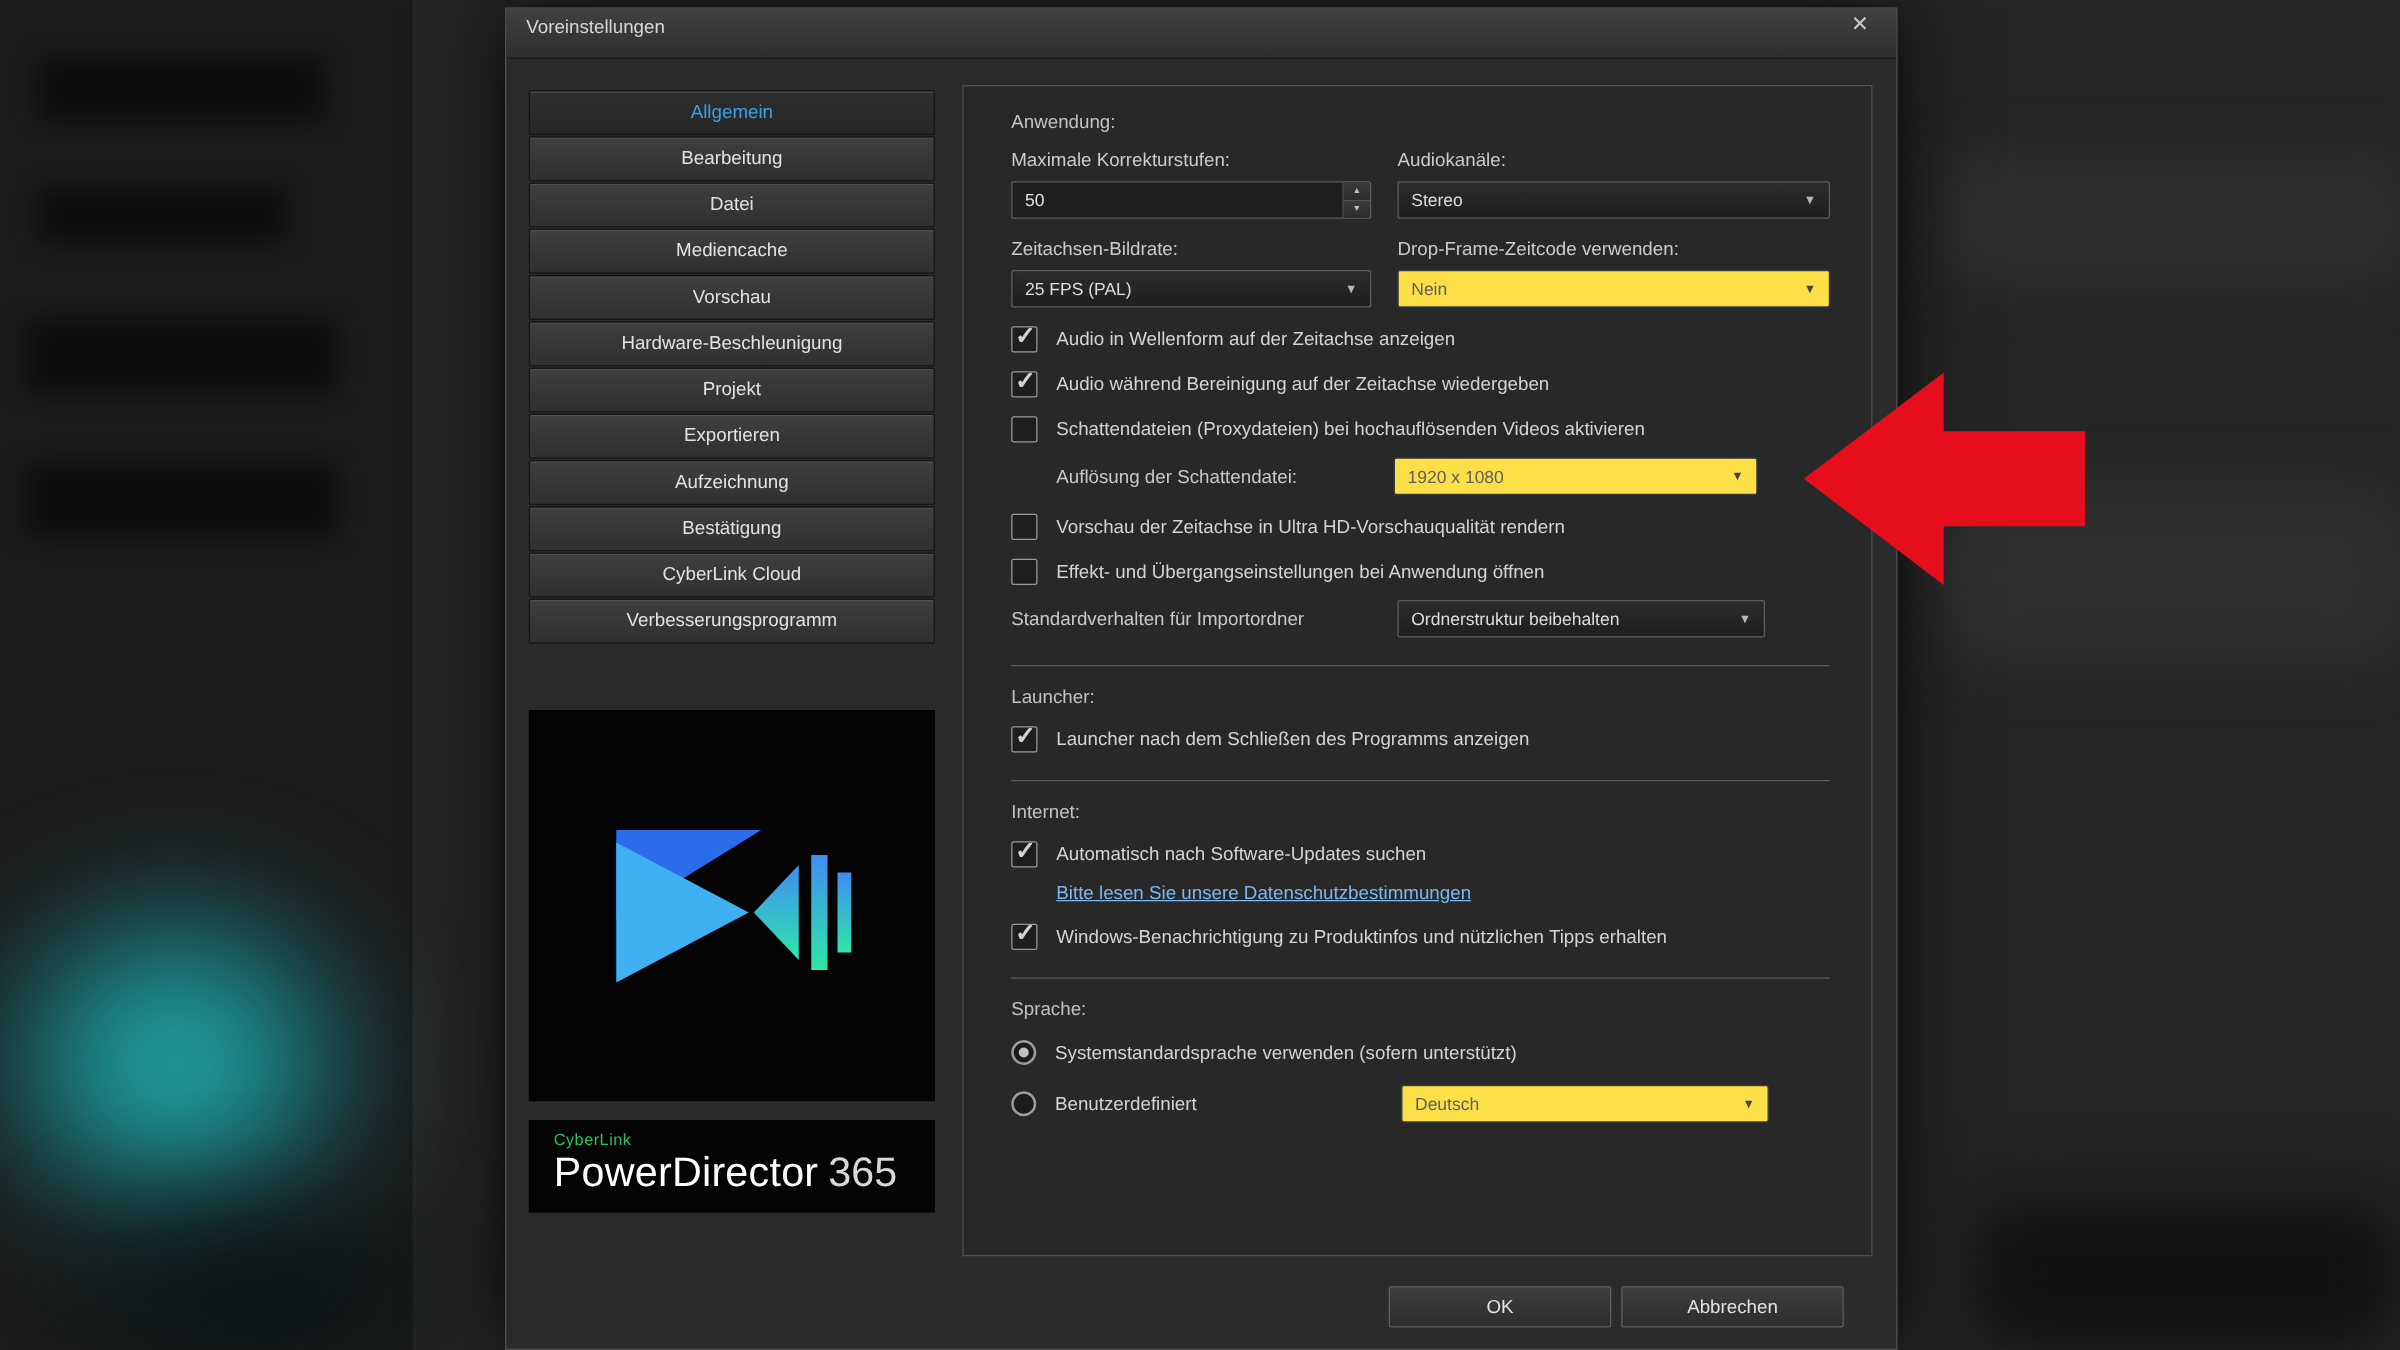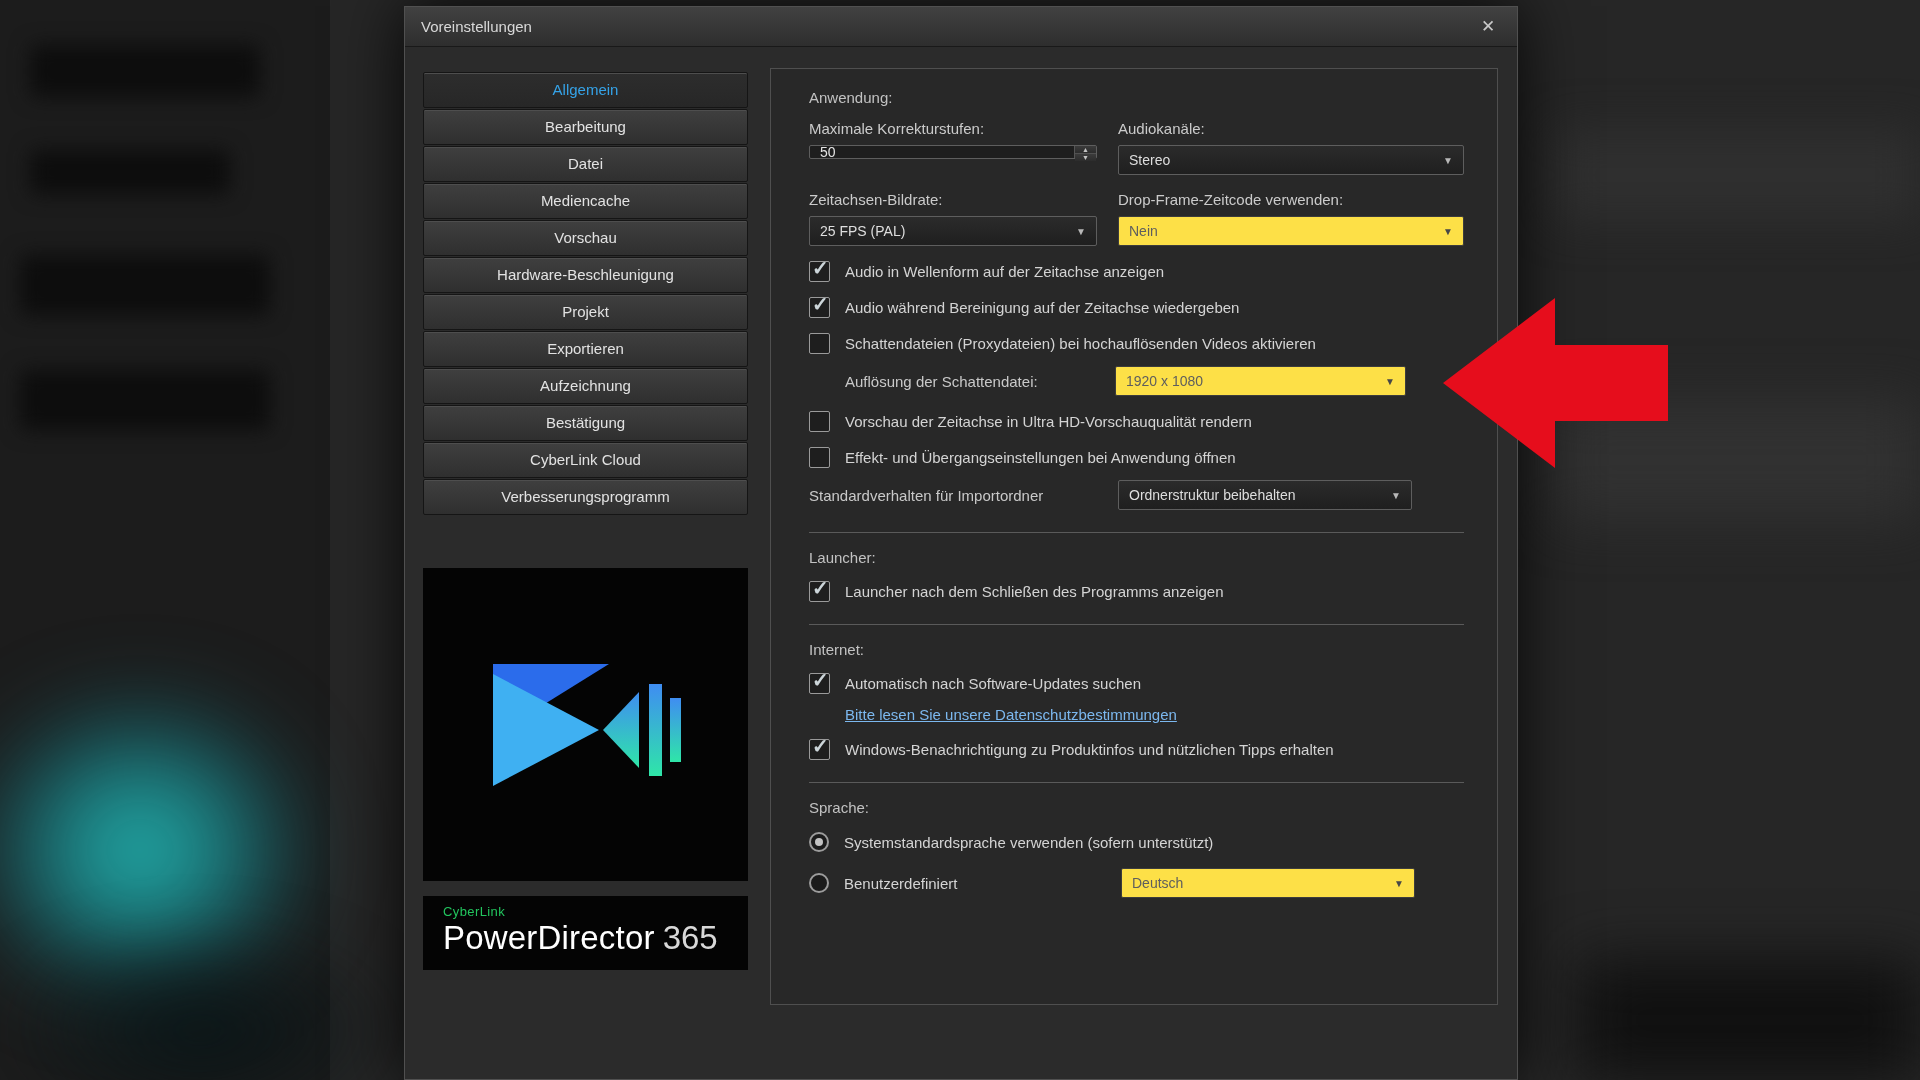--- a/index.html
+++ b/index.html
@@ -37,21 +37,21 @@
   .dialog {
     position:absolute; left:404px; top:6px; width:1114px; height:1074px;
     background:#2b2b2b;
     border:1px solid #505050;
     box-shadow: 0 0 60px rgba(0,0,0,0.85);
   }
   .titlebar {
     position:absolute; left:0; top:0; right:0; height:40px;
     background: linear-gradient(#414141, #2e2e2e);
     border-bottom:1px solid #191919;
-    display:flex; align-items:center;
+    display:flex; align-items:flex-end;
     padding:16px 16px;
   }
   .titlebar .title { font-size:15px; color:#d8d8d8; }
   .titlebar .close {
     margin-left:auto; font-size:17px; color:#c8c8c8; cursor:pointer;
     width:26px; text-align:center;
   }
 
   
   .sidebar { position:absolute; left:18px; top:65px; width:325px; }
@@ -100,21 +100,21 @@
     height:30px; display:flex; align-items:center;
     padding:0 10px;
     background: linear-gradient(#2b2b2b, #1f1f1f);
     border:1px solid #5e5e5e; border-radius:2px;
     font-size:14px; color:#dedede; cursor:pointer;
   }
   .dropdown .dd-arrow { margin-left:auto; font-size:10px; color:#b8b8b8; }
   .dropdown.disabled { border-color:#3c3c3c; background:#fde047; color:#5e5e5e; cursor:default; }
   .dropdown.disabled .dd-arrow { color:#474747; }
 
-  .spininput { height:14px; display:flex; border:1px solid #5e5e5e; border-radius:2px; background:#1e1e1e; }
+  .spininput { height:30px; display:flex; border:1px solid #5e5e5e; border-radius:2px; background:#1e1e1e; }
   .spinfield {
     flex:1; background:transparent; border:none; outline:none;
     color:#e4e4e4; font-size:14px; padding-left:10px;
     font-family:"Liberation Sans", sans-serif;
   }
   .spinbtns { width:22px; display:flex; flex-direction:column; border-left:1px solid #555; }
   .spinbtn {
     flex:1; display:flex; align-items:center; justify-content:center;
     font-size:7px; color:#c4c4c4; background:linear-gradient(#3b3b3b,#2c2c2c);
     cursor:pointer;
@@ -345,18 +345,22 @@
       <span class="radio"></span>
       <span class="radio-label rl-w277">Benutzerdefiniert</span>
       <div class="dropdown disabled w294">
         <span class="dd-value">Deutsch</span>
         <span class="dd-arrow">▼</span>
       </div>
     </div>
 
   </div>
 
+  <div class="footer-btns">
+    <div class="btn">OK</div>
+    <div class="btn">Abbrechen</div>
+  </div>
 
 </div>
 
 <svg class="red-arrow" viewBox="0 0 225 170">
   <polygon points="0,85 112,0 112,47 225,47 225,123 112,123 112,170" fill="#e60d1c"></polygon>
 </svg>
 
 </body></html>

